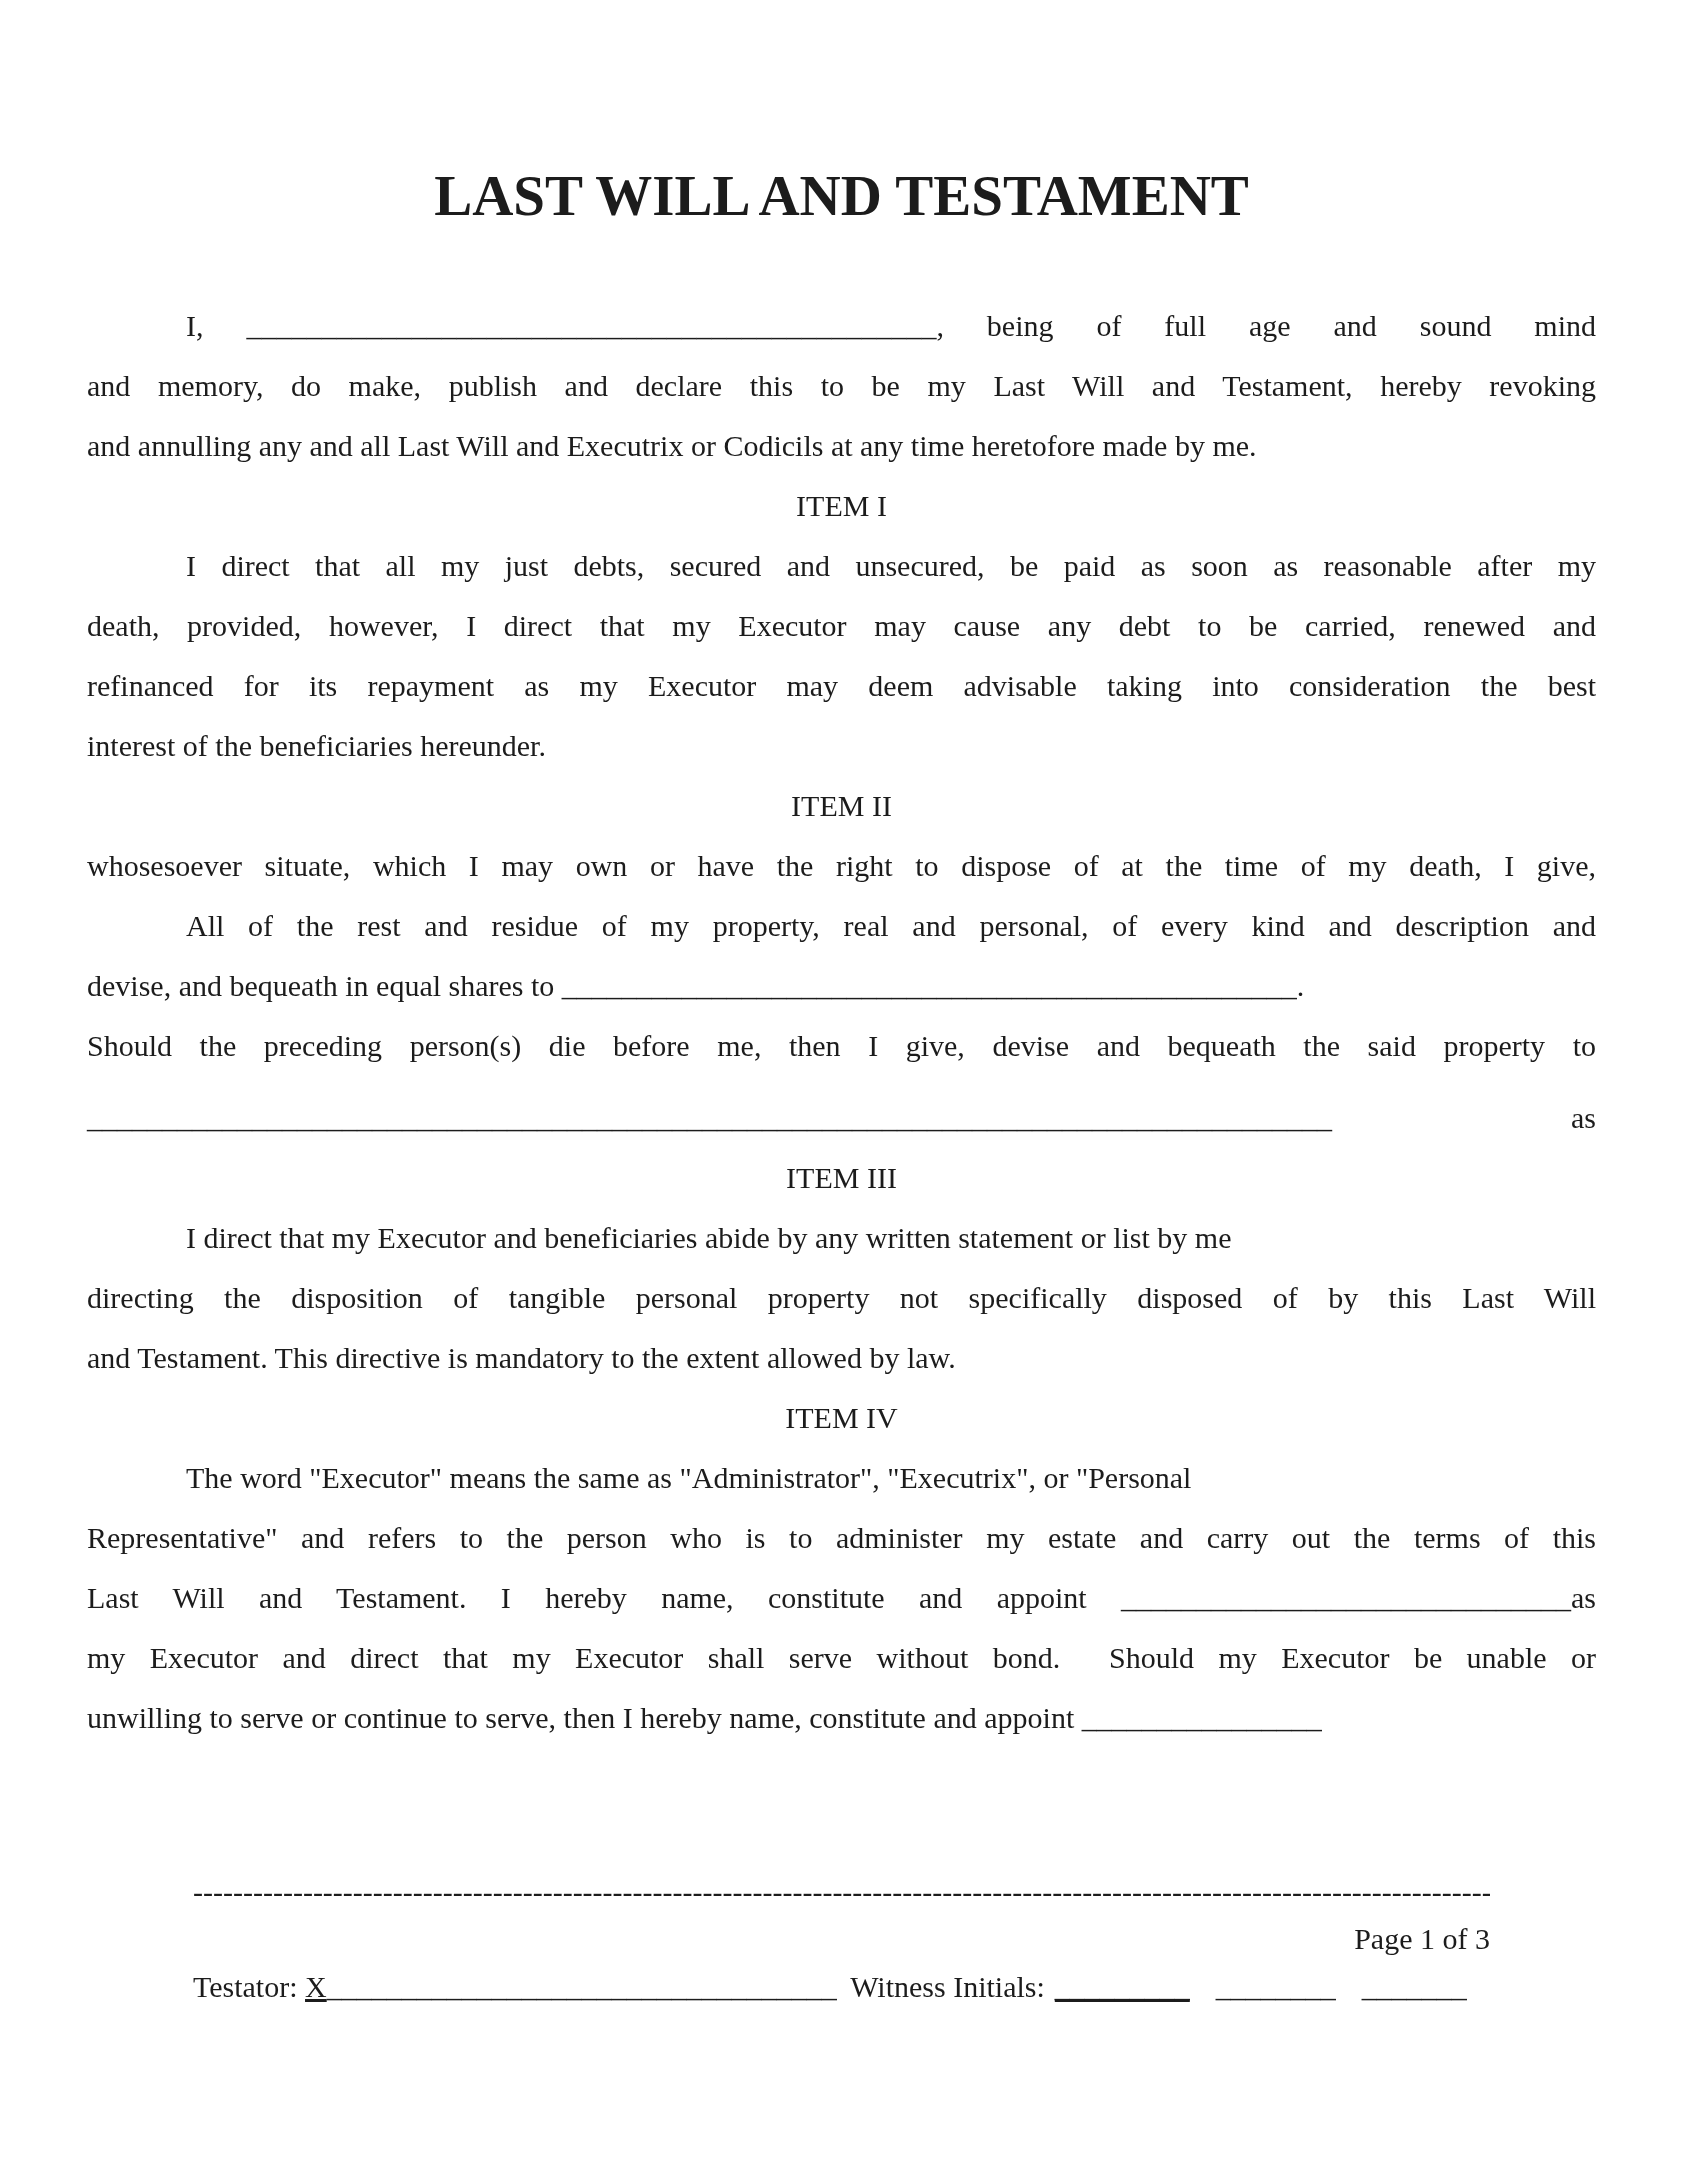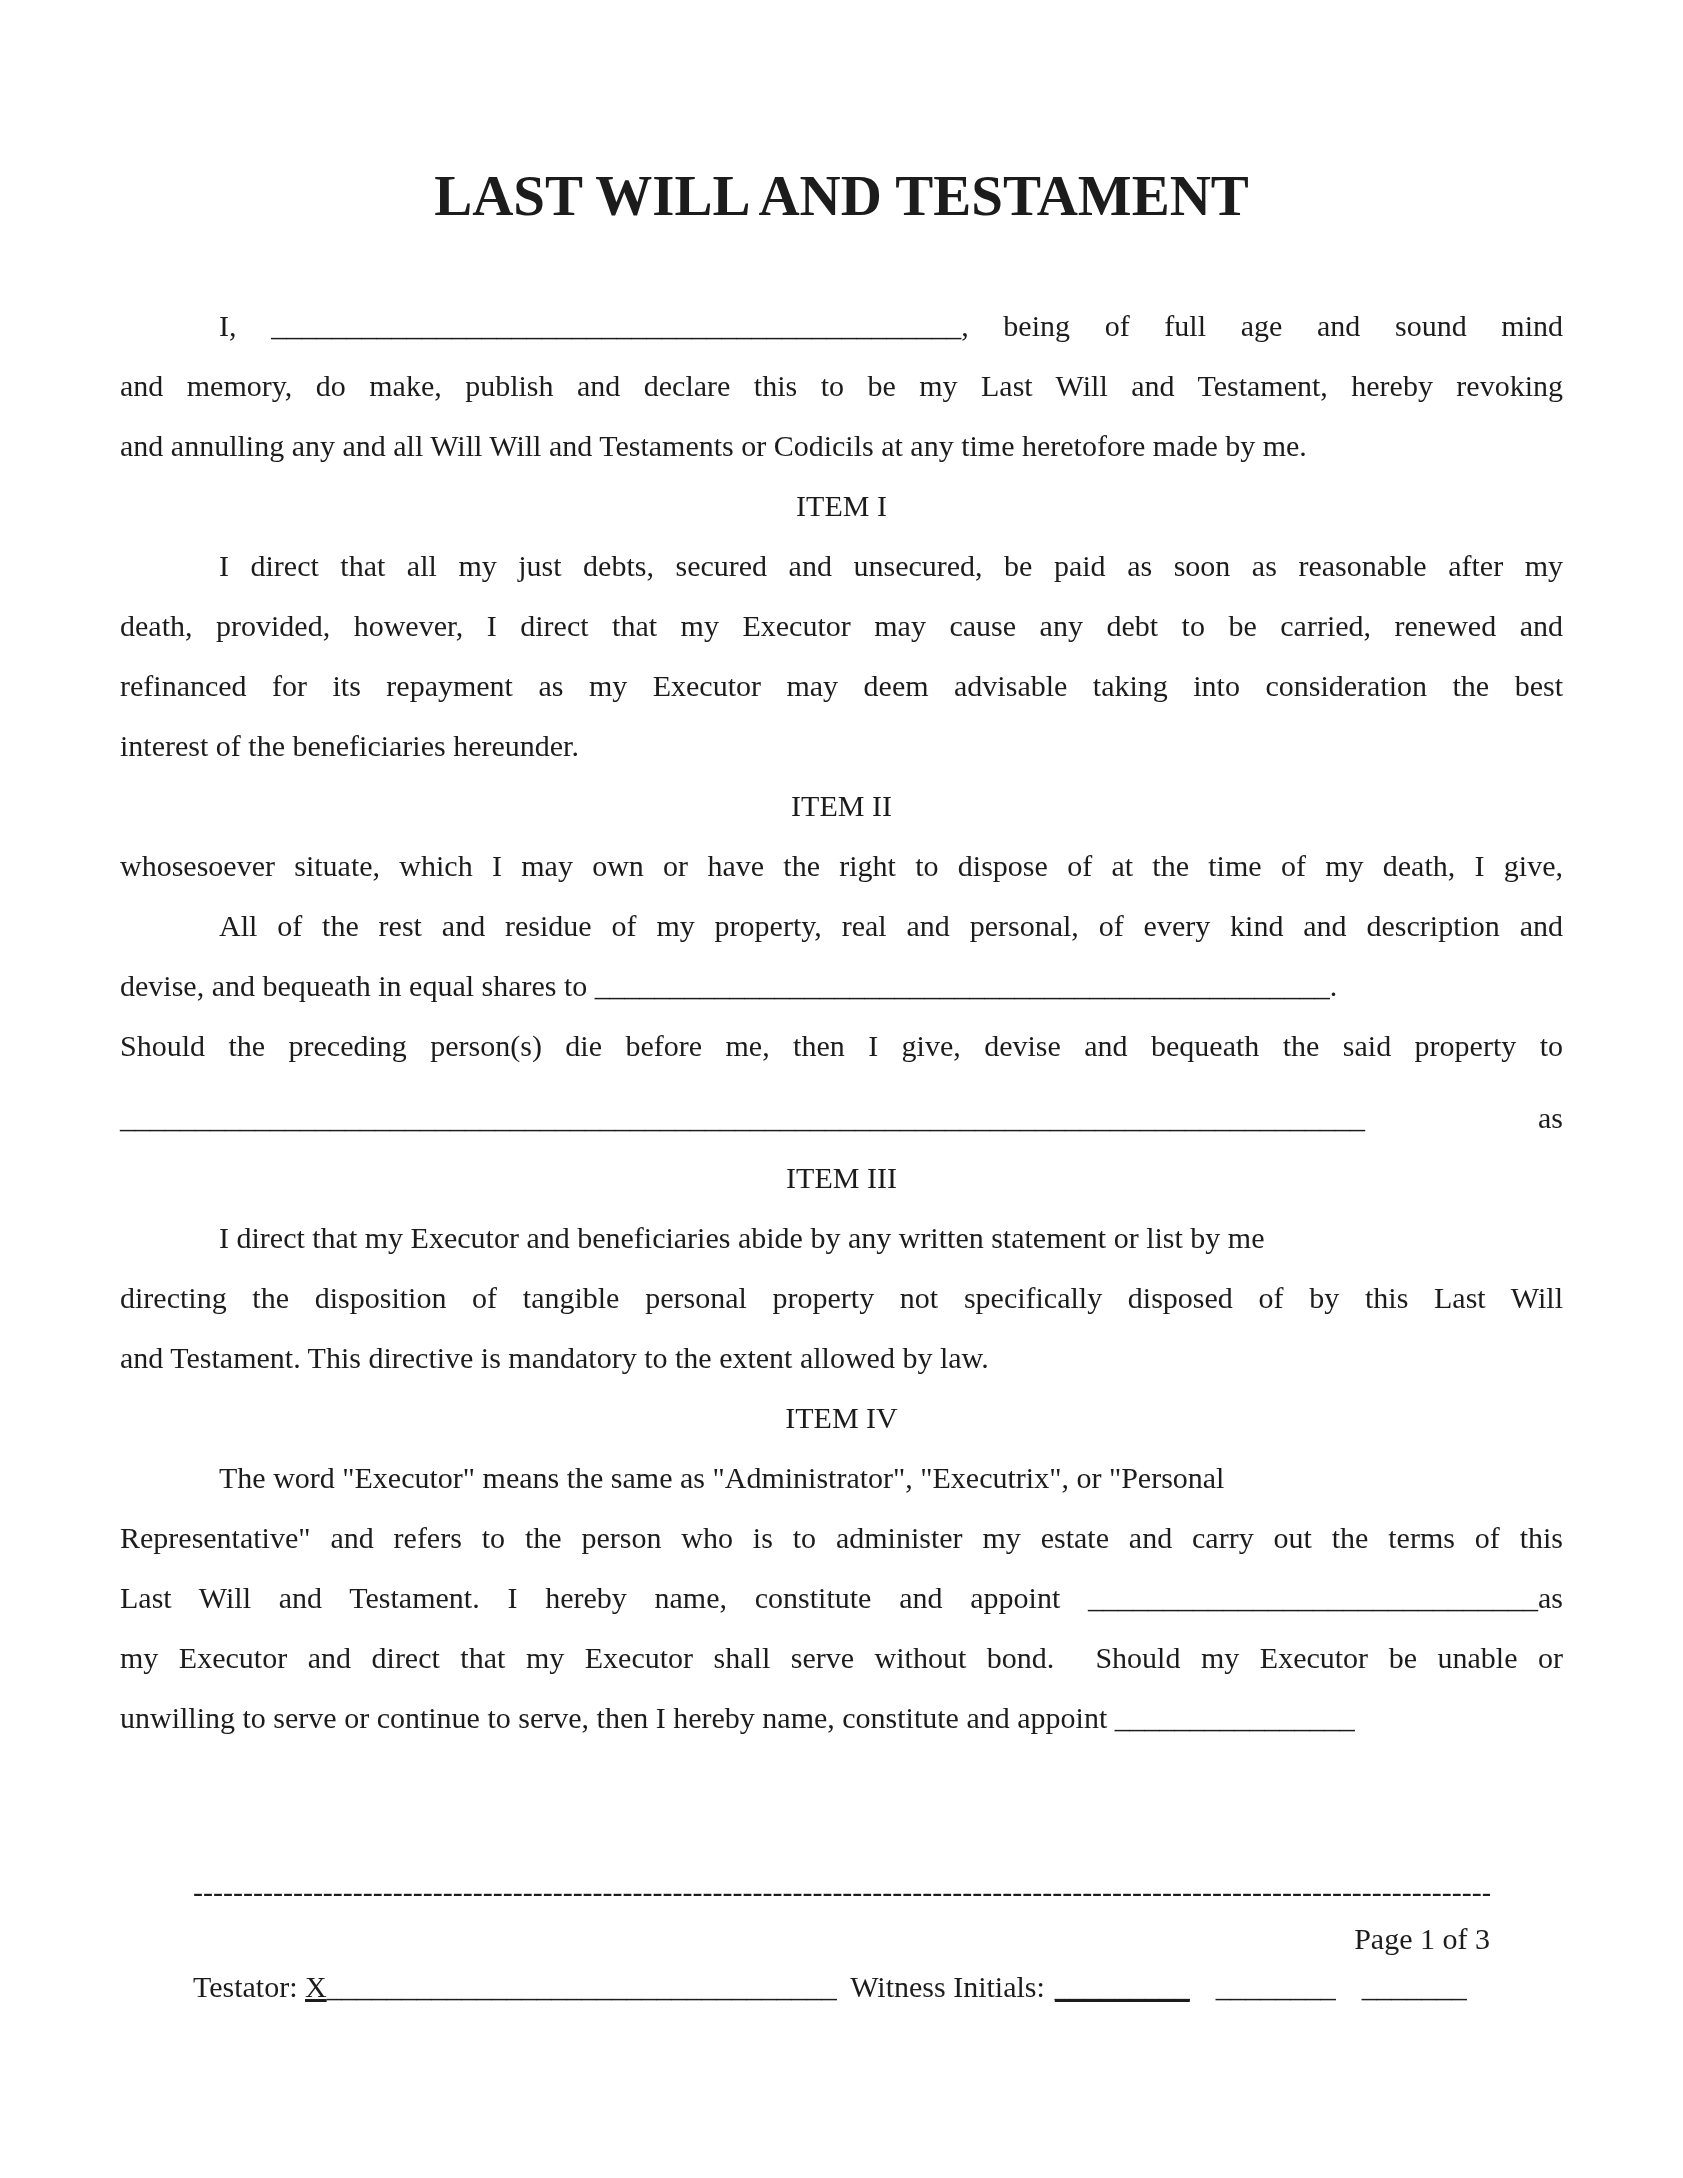--- a/index.html
+++ b/index.html
@@ -3,21 +3,21 @@
 <meta charset="utf-8">
 <style>
   html, body { margin: 0; padding: 0; background: #e8e8e8; }
   .page {
     position: relative;
     width: 1683px;
     height: 2178px;
     margin: 0 auto;
     background: #ffffff;
     box-sizing: border-box;
-    padding: 0 120px;
+    padding: 0 87px;
     font-family: "Liberation Serif", "DejaVu Serif", serif;
     color: #1c1c1c;
     overflow: hidden;
   }
   .doc-title {
     margin: 163px 0 67px 0;
     font-size: 57px;
     line-height: 66px;
     font-weight: bold;
     text-align: center;
@@ -68,21 +68,21 @@
 </head>
 <body>
 
 <div class="page">
 
   <div class="doc-title">LAST WILL AND TESTAMENT</div>
 
   <div class="body-text">
       <div class="line jst ind">I, ______________________________________________, being of full age and sound mind</div>
       <div class="line jst">and memory, do make, publish and declare this to be my Last Will and Testament, hereby revoking</div>
-      <div class="line">and annulling any and all Will Will and Testaments or Codicils at any time heretofore made by me.</div>
+      <div class="line">and annulling any and all Last Will and Executrix or Codicils at any time heretofore made by me.</div>
       <div class="heading">ITEM I</div>
       <div class="line jst ind">I direct that all my just debts, secured and unsecured, be paid as soon as reasonable after my</div>
       <div class="line jst">death, provided, however, I direct that my Executor may cause any debt to be carried, renewed and</div>
       <div class="line jst">refinanced for its repayment as my Executor may deem advisable taking into consideration the best</div>
       <div class="line">interest of the beneficiaries hereunder.</div>
       <div class="heading">ITEM II</div>
       <div class="line jst">whosesoever situate, which I may own or have the right to dispose of at the time of my death, I give,</div>
       <div class="line jst ind">All of the rest and residue of my property, real and personal, of every kind and description and</div>
       <div class="line">devise, and bequeath in equal shares to _________________________________________________.</div>
       <div class="line jst">Should the preceding person(s) die before me, then I give, devise and bequeath the said property to</div>

